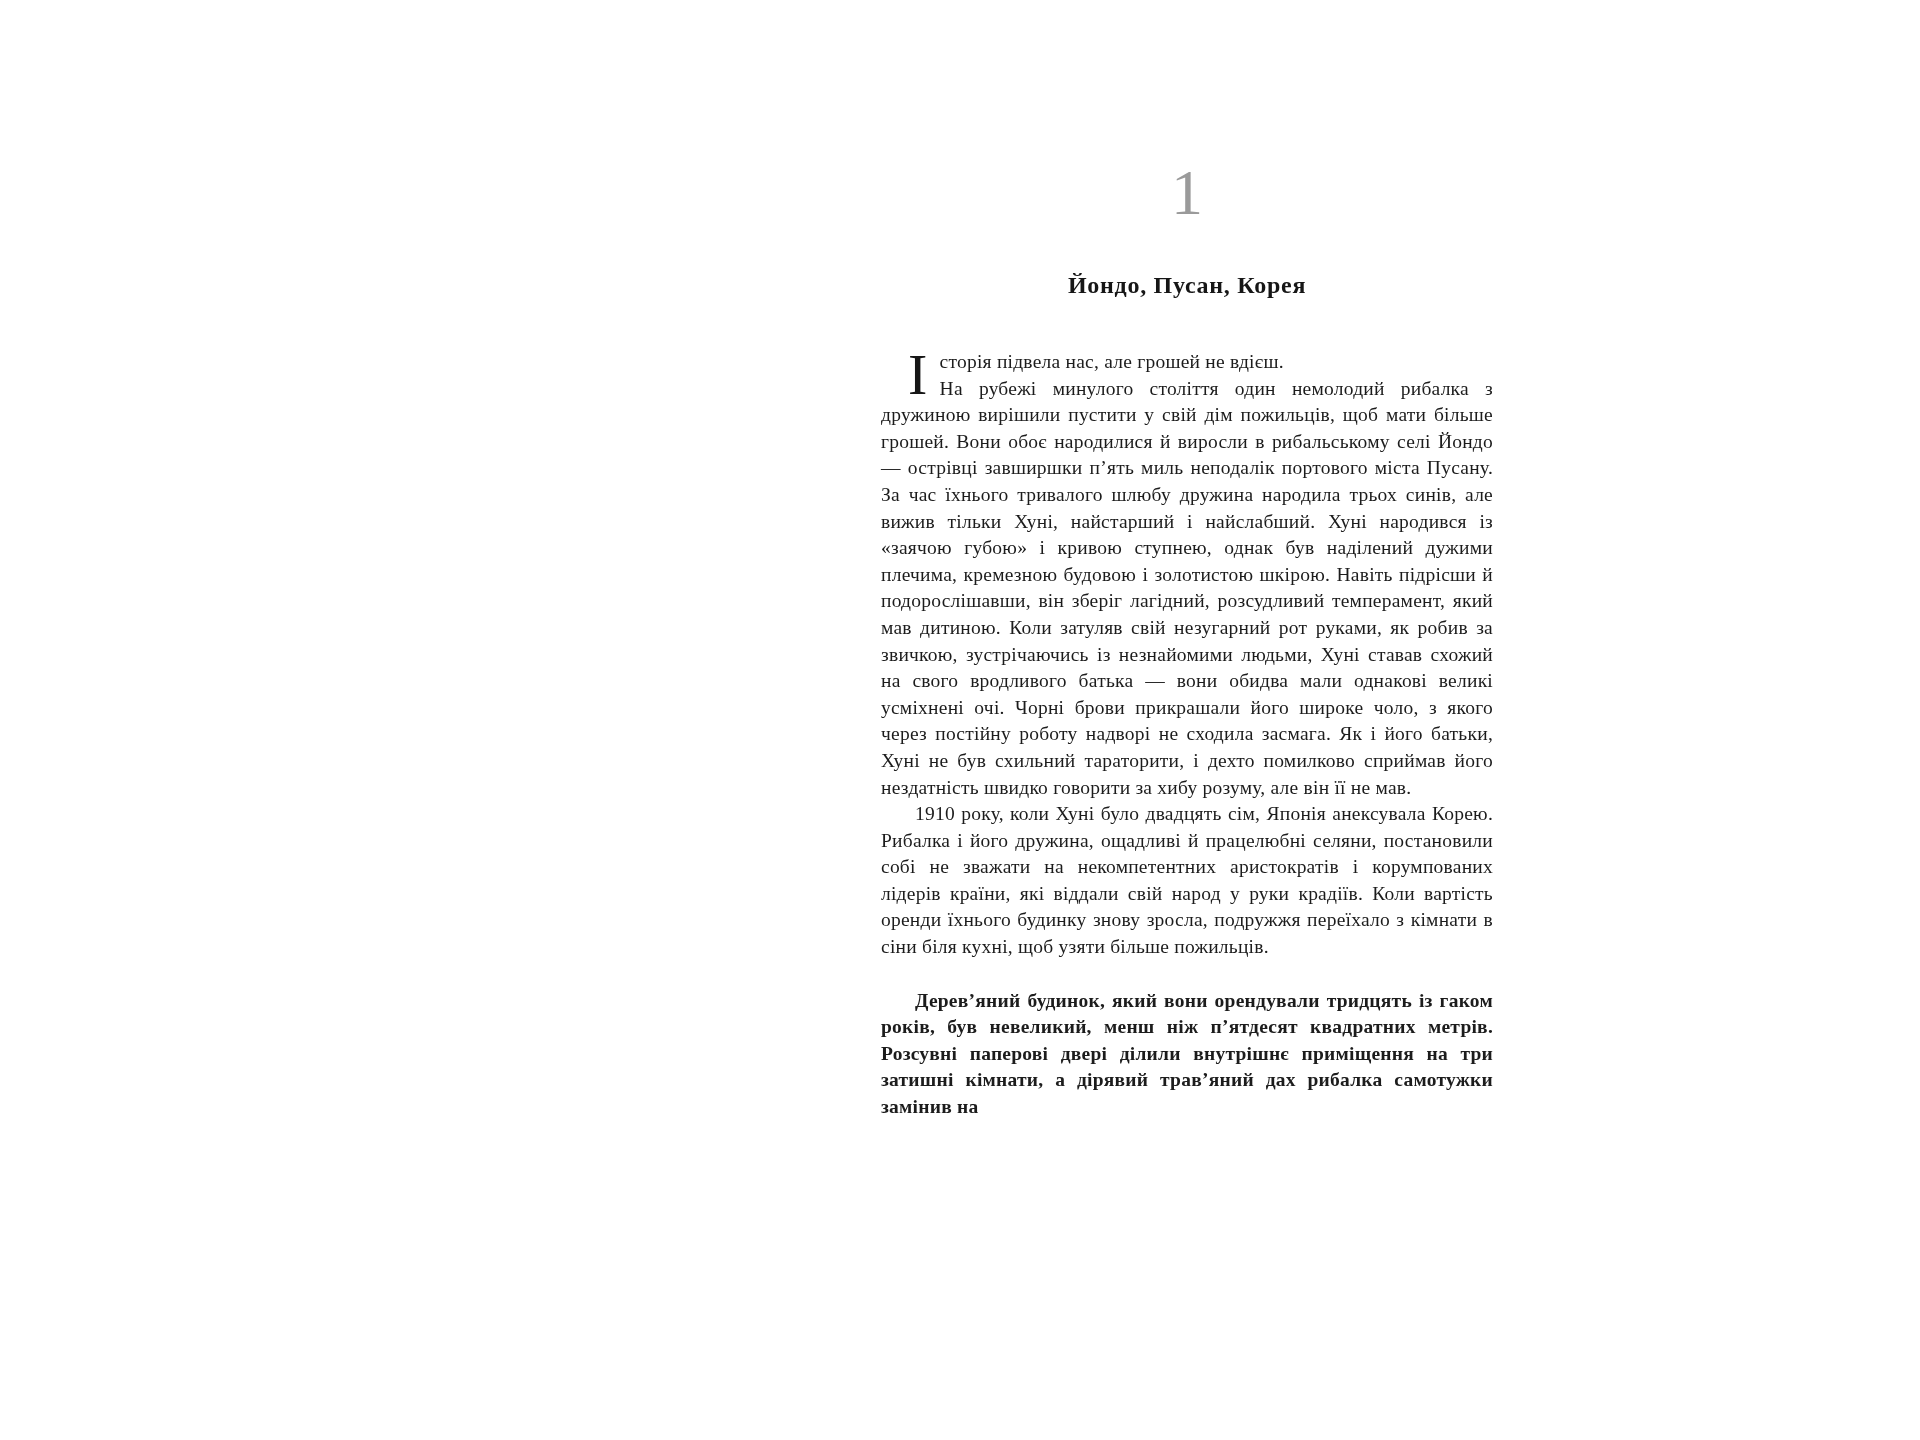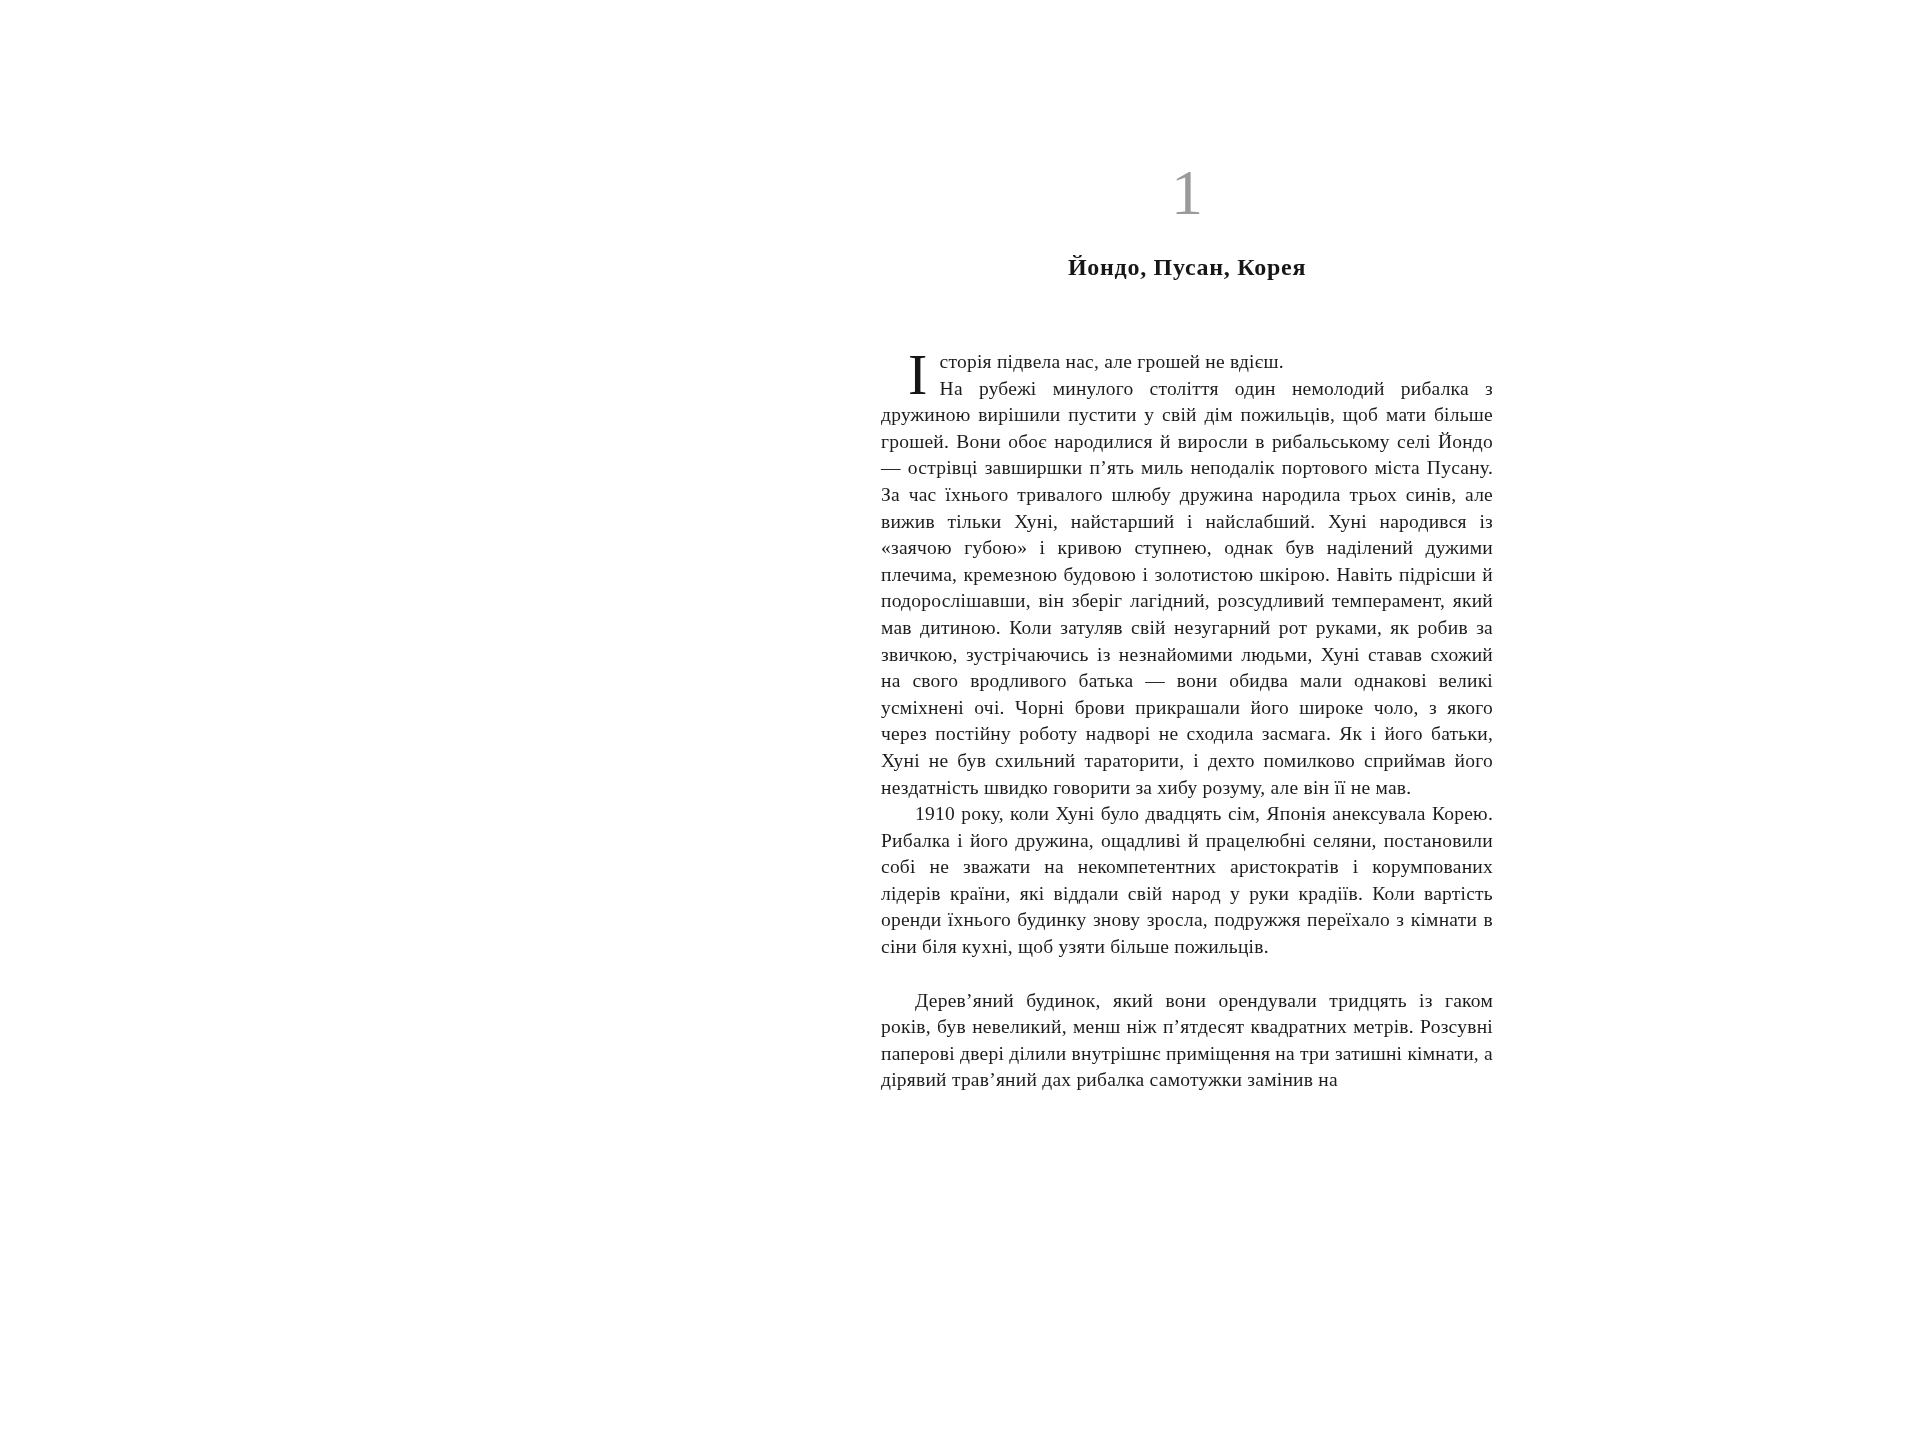--- a/index.html
+++ b/index.html
@@ -46,21 +46,21 @@
     width: 612px;
     text-align: center;
     font-size: 64px;
     line-height: 70px;
     font-weight: 400;
     color: #9a9a9a;
   }
   .chapter-title {
     position: absolute;
     left: 881px;
-    top: 254px;
+    top: 272px;
     width: 612px;
     text-align: center;
     font-size: 24px;
     font-weight: 700;
     letter-spacing: 0.03em;
     color: #161616;
   }
   .body-text {
     position: absolute;
     left: 881px;
@@ -77,21 +77,21 @@
     padding: 0;
   }
   .drop-cap {
     float: left;
     font-size: 58px;
     line-height: 50px;
     padding: 1px 12px 0 27px;
     color: #161616;
   }
   .para-indent { text-indent: 34px; }
-  .section-break { margin-top: 27px !important; }
+  .section-break { margin-top: 27px !important; font-weight: bold; }
 </style>
 </head>
 <body>
 
 <div class="spread">
 
 
   <div class="chapter-number">1</div>
 
   <div class="chapter-title">Йондо, Пусан, Корея</div>

